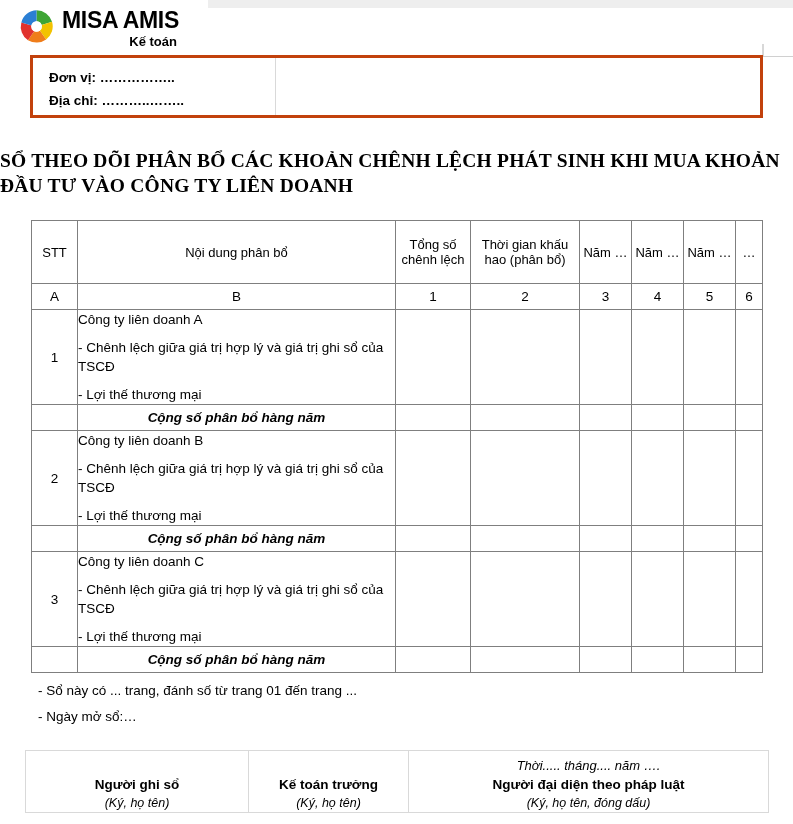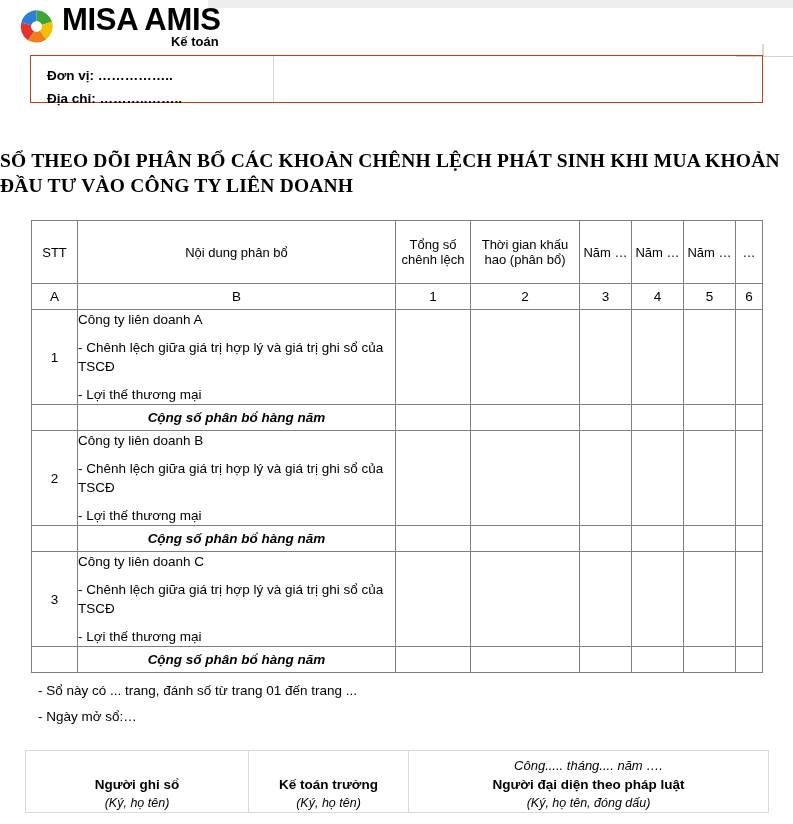--- a/index.html
+++ b/index.html
@@ -70,46 +70,46 @@
     flex: 0 0 37px;
     margin-top: 1px;
   }
   .brand-text {
     margin-left: 7px;
     display: flex;
     flex-direction: column;
     align-items: flex-end;
   }
   .brand-name {
-    font-size: 31px;
+    font-size: 23px;
     font-weight: bold;
     letter-spacing: -0.3px;
     line-height: 26px;
     font-family: "Liberation Sans", sans-serif;
     white-space: nowrap;
   }
   .brand-sub {
     font-size: 13px;
     font-weight: bold;
     line-height: 15px;
     margin-top: 1px;
     margin-right: 2px;
   }
 
   
   .header-box {
     position: absolute;
     left: 30px;
     top: 55px;
     width: 733px;
-    border: 1px solid #c2410c;
+    border: 3px solid #c2410c;
     border-collapse: collapse;
     display: flex;
     box-sizing: border-box;
-    height: 48px;
+    height: 63px;
   }
   .header-left {
     width: 243px;
     box-sizing: border-box;
     border-right: 1px solid #d9d9d9;
     padding: 8px 0 0 16px;
   }
   .header-left .line {
     font-size: 13.5px;
     font-weight: bold;
@@ -424,21 +424,21 @@
           <div class="sign-spacer"></div>
           <div class="sign-role">Người ghi sổ</div>
           <div class="sign-note">(Ký, họ tên)</div>
         </td>
         <td>
           <div class="sign-spacer"></div>
           <div class="sign-role">Kế toán trưởng</div>
           <div class="sign-note">(Ký, họ tên)</div>
         </td>
         <td>
-          <div class="sign-date">Công..... tháng.... năm ….</div>
+          <div class="sign-date">Thời..... tháng.... năm ….</div>
           <div class="sign-role">Người đại diện theo pháp luật</div>
           <div class="sign-note">(Ký, họ tên, đóng dấu)</div>
         </td>
       </tr>
     </tbody>
   </table>
 
 </div>
 
 </body></html>

